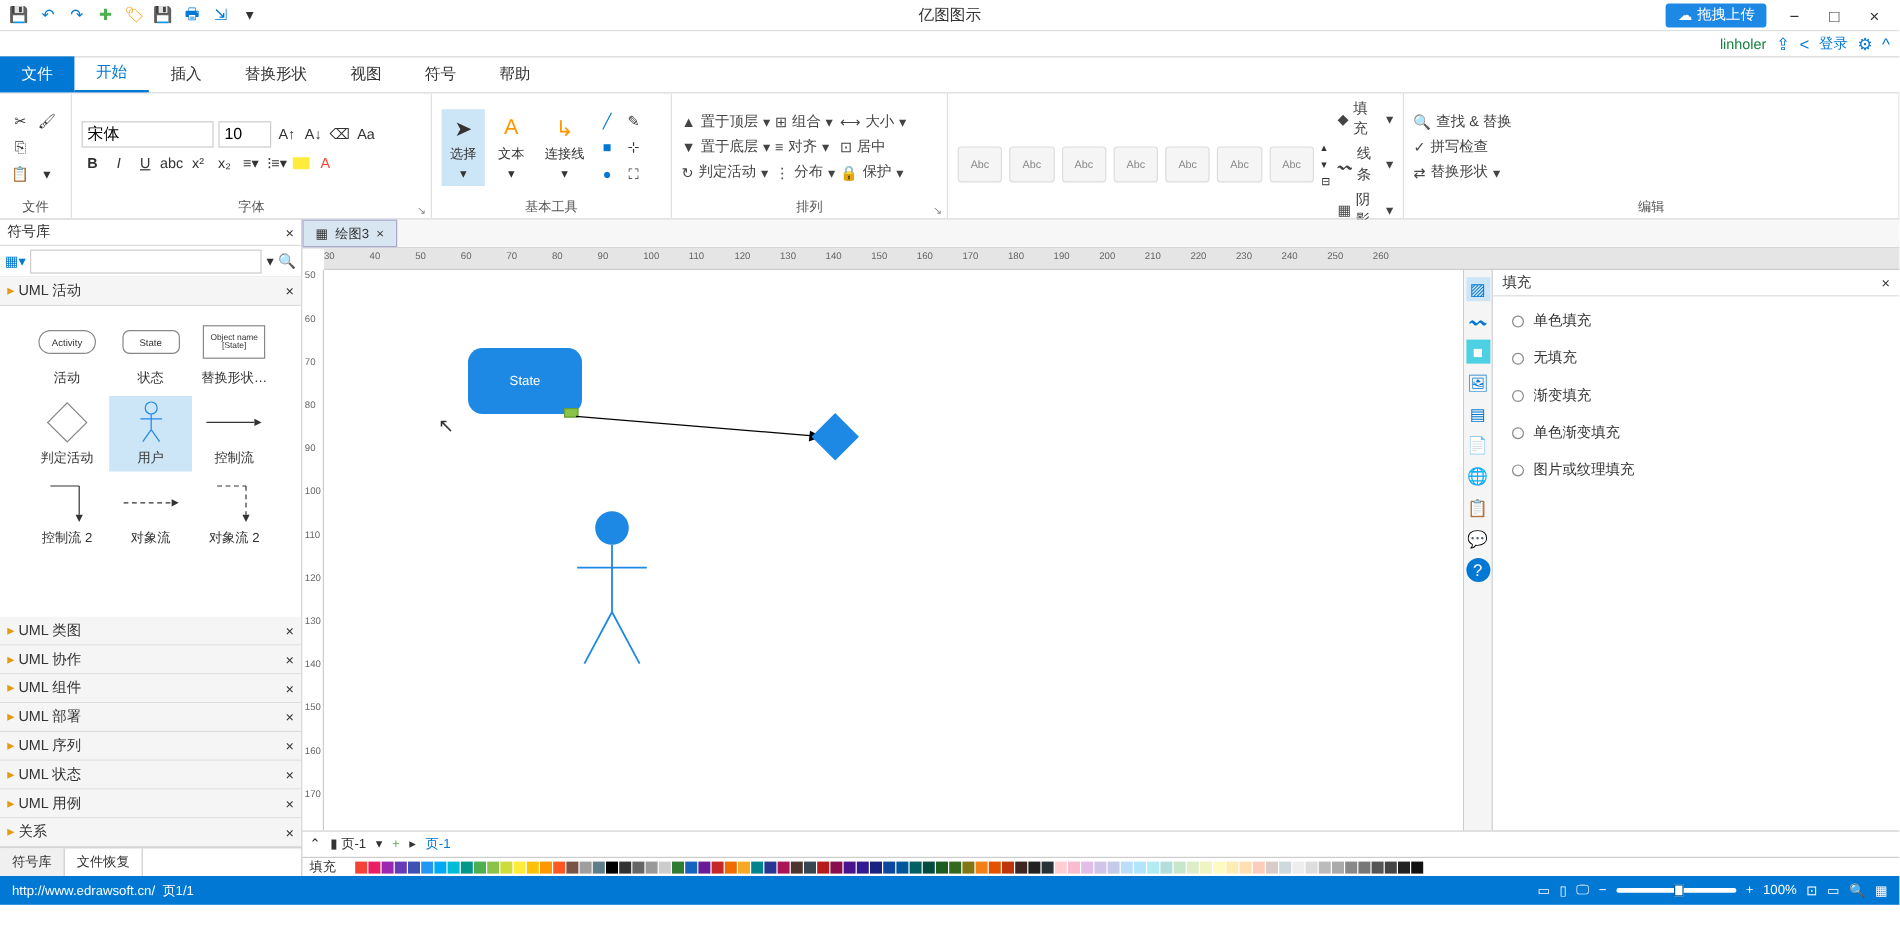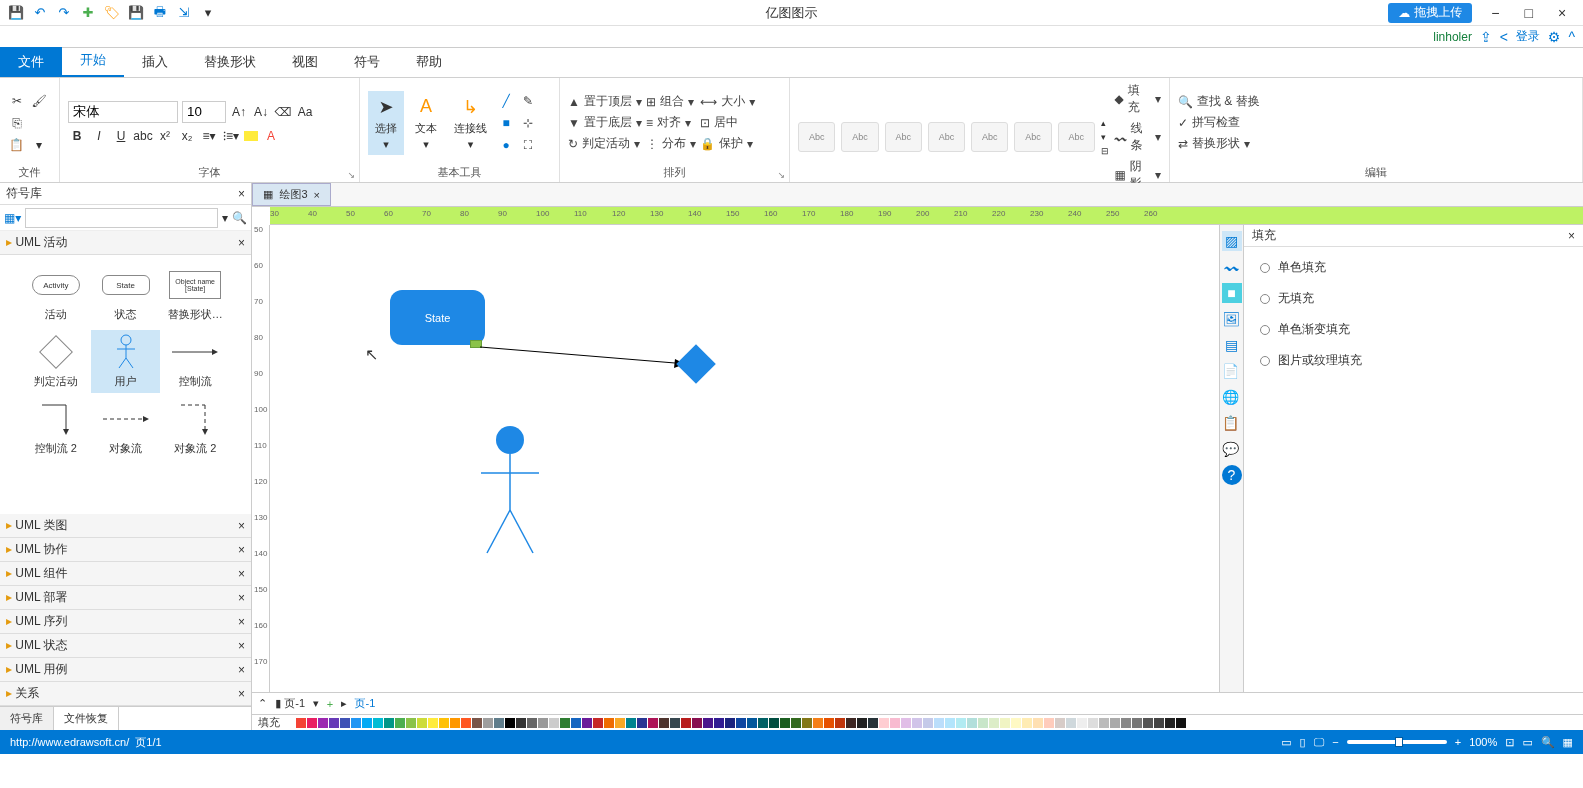--- a/index.html
+++ b/index.html
@@ -44,21 +44,21 @@
 .sym-item { width:76px; display:flex; flex-direction:column; align-items:center; gap:4px; padding:4px 2px; cursor:pointer; }
 .sym-item.sel { background:#cde6f7; }
 .sym-shape { width:56px; height:36px; display:flex; align-items:center; justify-content:center; }
 .sym-lbl { font-size:11px; text-align:center; }
 .sym-tabs { height:24px; display:flex; border-top:1px solid #ccc; }
 .sym-tabs div { padding:4px 10px; font-size:11px; border-right:1px solid #ccc; cursor:pointer; }
 .sym-tabs div.act { background:#f0f0f0; }
 .canvas-wrap { flex:1; display:flex; flex-direction:column; position:relative; }
 .doc-tabs { height:24px; display:flex; align-items:center; border-bottom:1px solid #ccc; background:#f7f7f7; }
 .doc-tab { padding:3px 10px; background:#d8e6f2; border:1px solid #aac; font-size:11px; display:flex; gap:6px; align-items:center; }
-.ruler-h { height:18px; background:#bef264; border-bottom:1px solid #ccc; position:relative; margin-left:18px; font-size:8px; color:#666; overflow:hidden; }
+.ruler-h { height:18px; background:#e5e5e5; border-bottom:1px solid #ccc; position:relative; margin-left:18px; font-size:8px; color:#666; overflow:hidden; }
 .ruler-h span { position:absolute; top:2px; }
 .canvas-row { flex:1; display:flex; overflow:hidden; }
 .ruler-v { width:18px; background:#fff; border-right:1px solid #ccc; position:relative; font-size:8px; color:#666; }
 .ruler-v span { position:absolute; left:2px; }
 .canvas { flex:1; background:#fff; position:relative; overflow:hidden; }
 .state-box { position:absolute; left:120px; top:65px; width:95px; height:55px; background:#1e88e5; border-radius:12px; color:#fff; display:flex; align-items:center; justify-content:center; font-size:11px; }
 .green-handle { position:absolute; left:200px; top:115px; width:12px; height:8px; background:#8bc34a; border:1px solid #689f38; }
 .diamond { position:absolute; left:412px; top:125px; width:28px; height:28px; background:#1e88e5; transform:rotate(45deg); }
 .arrow-line { position:absolute; left:210px; top:120px; width:205px; height:28px; }
 .actor { position:absolute; left:205px; top:200px; }
@@ -492,20 +492,24 @@
             <span>×</span>
           </div>
         <div class="fill-list" id="fill-list">
             <div class="fill-opt">
               <span class="radio"></span>
               <span>单色填充</span>
             </div>
             <div class="fill-opt">
               <span class="radio"></span>
               <span>无填充</span>
+            </div>
+            <div class="fill-opt">
+              <span class="radio"></span>
+              <span>渐变填充</span>
             </div>
             <div class="fill-opt">
               <span class="radio"></span>
               <span>单色渐变填充</span>
             </div>
             <div class="fill-opt">
               <span class="radio"></span>
               <span>图片或纹理填充</span>
             </div>
           </div>

